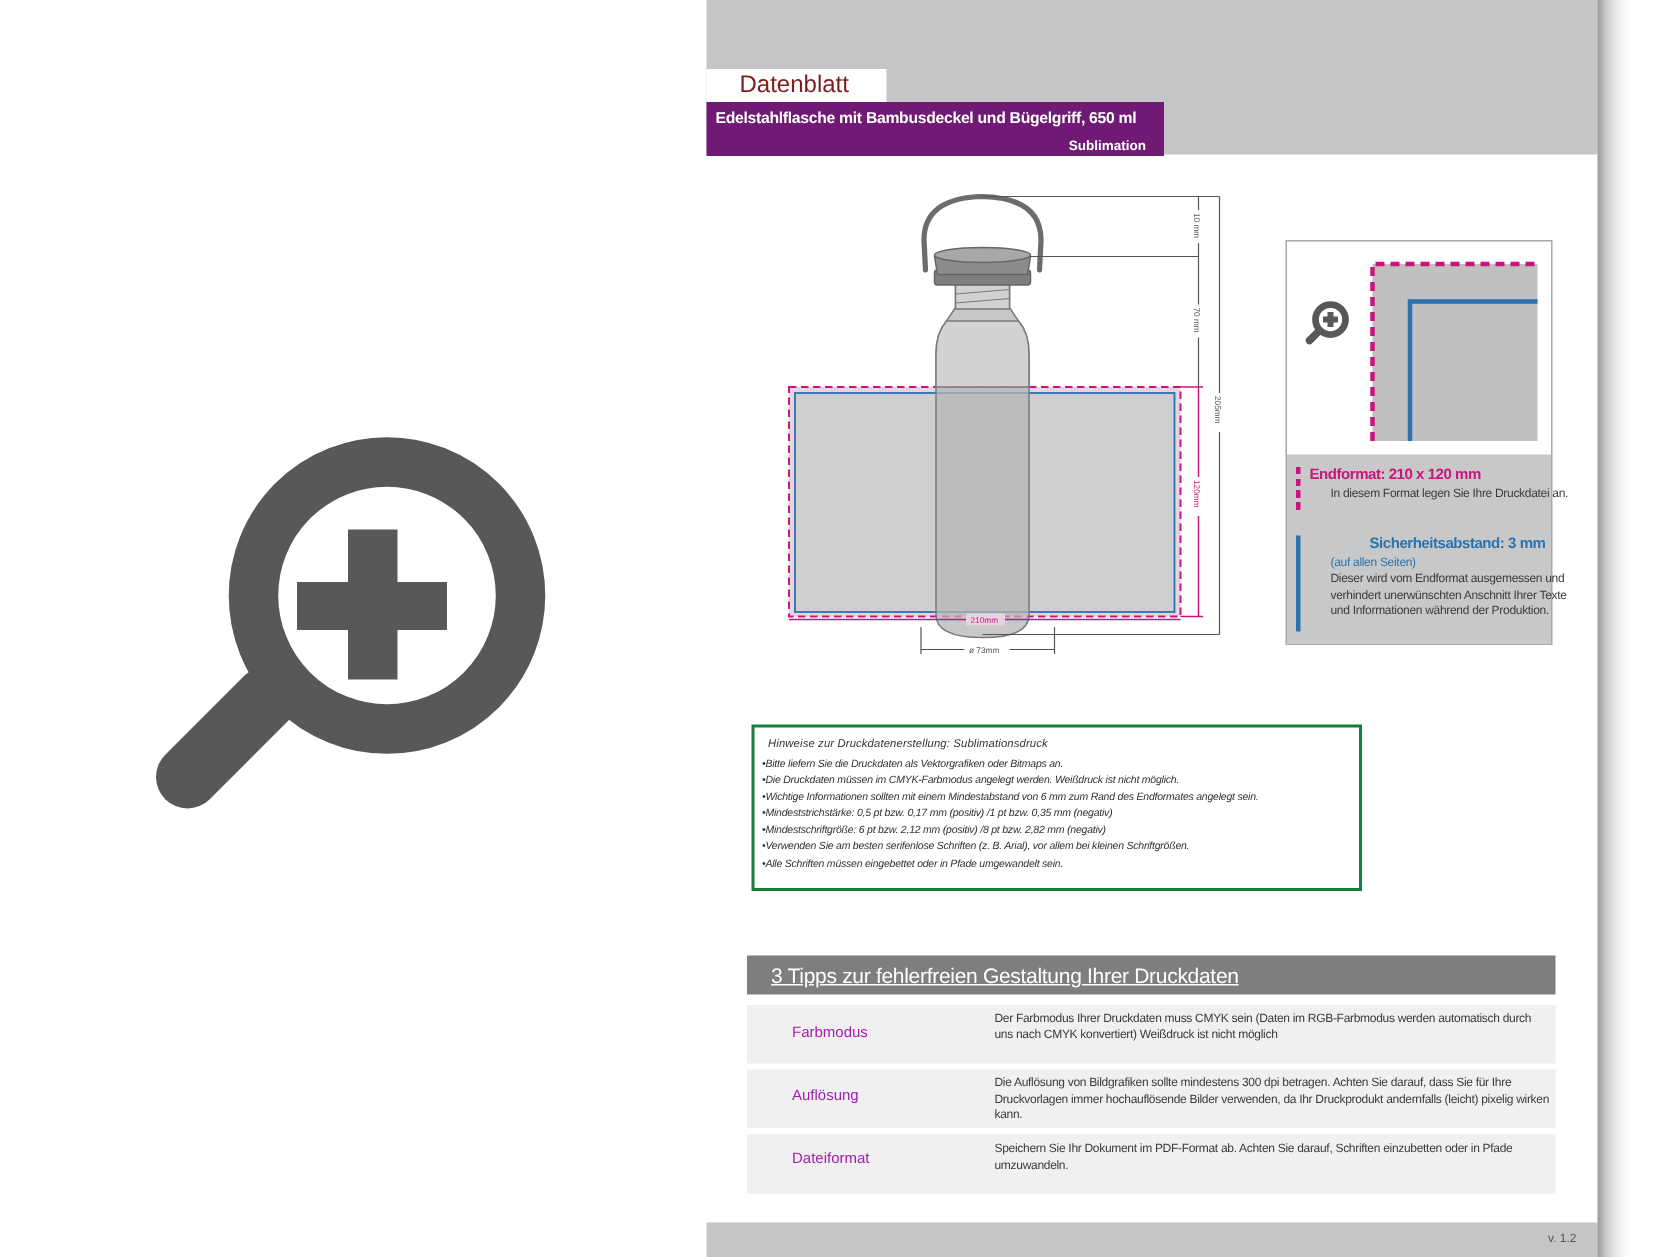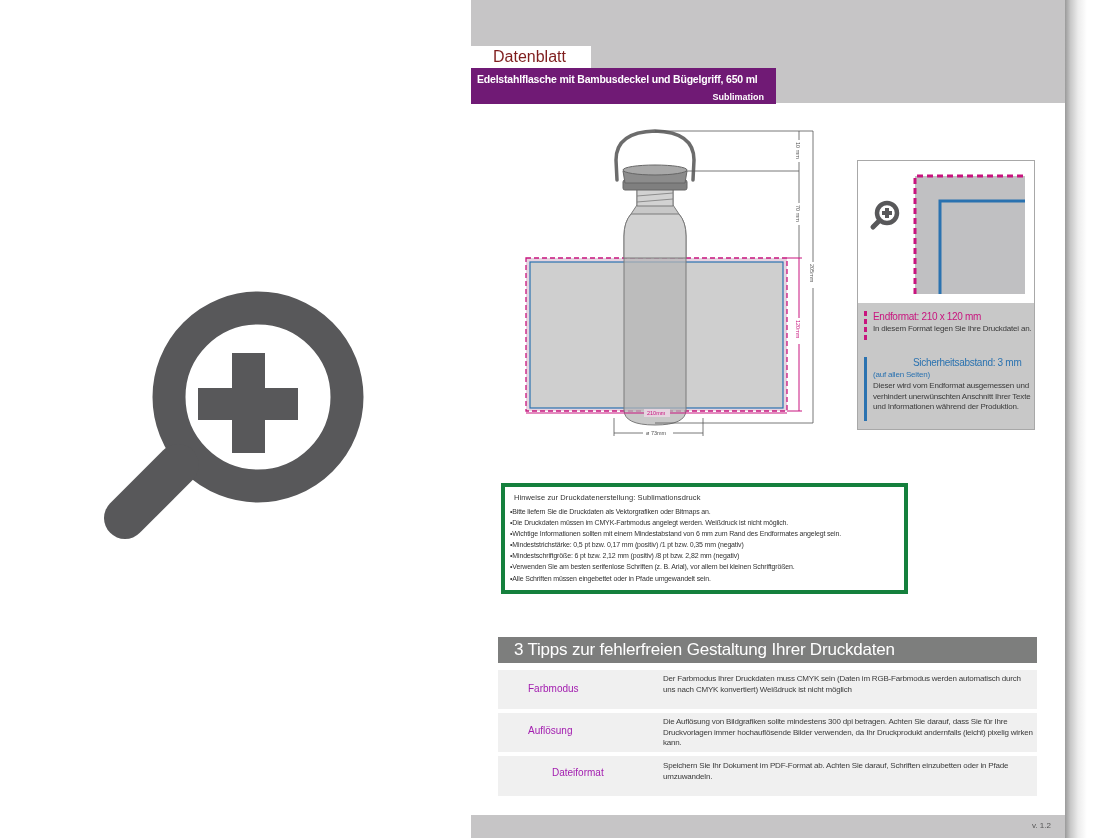--- a/index.html
+++ b/index.html
@@ -35,34 +35,34 @@
   .legend-box {
     position:absolute; left:386px; top:160px; width:178px; height:270px;
     border:1px solid #a8a8a8; background:#ffffff; box-sizing:border-box;
   }
   .legend-preview { position:absolute; left:0; top:0; width:176px; height:140px; }
   .legend-text-area {
     position:absolute; left:0; top:142px; width:176px; height:126px; background:#c8c8c8;
   }
   .legend-item { position:absolute; left:6px; }
   .legend-bar { position:absolute; left:0; top:0; width:3px; }
-  .legend-title { position:absolute; left:9px; top:0; font-size:10px; font-weight:normal; white-space:nowrap; letter-spacing:-0.3px; }
-  .legend-desc { position:absolute; left:9px; font-size:8px; line-height:10.5px; color:#3a3a3a; width:165px; letter-spacing:-0.2px; }
+  .legend-title { position:absolute; left:9px; top:0; font-size:10px; font-weight:bold; white-space:nowrap; letter-spacing:-0.3px; }
+  .legend-desc { position:absolute; left:23px; font-size:8px; line-height:10.5px; color:#3a3a3a; width:165px; letter-spacing:-0.2px; }
 
   .hints-box {
     position:absolute; left:30px; top:483px; width:407px; height:111px;
-    border:4px solid #15803d; box-sizing:border-box; background:#ffffff;
+    border:2px solid #15803d; box-sizing:border-box; background:#ffffff;font-style:italic;
   }
   .hints-title { position:absolute; left:9px; top:6px; font-size:7.5px; color:#333; letter-spacing:0.1px; }
   .hints-list { position:absolute; left:5px; top:19px; margin:0; padding:0; list-style:none; }
   .hints-list li { font-size:7px; line-height:11.1px; color:#333; white-space:nowrap; letter-spacing:-0.15px; }
 
   .tips-header {
     position:absolute; left:27px; top:637px; width:539px; height:26px; background:#7d7e7d; color:#ffffff;
-    font-size:17px; line-height:26px; padding-left:16px; box-sizing:border-box; letter-spacing:-0.2px;
+    font-size:14px; line-height:26px; padding-left:16px; box-sizing:border-box; letter-spacing:-0.2px;text-decoration:underline;
   }
   .tip-row { position:absolute; left:27px; width:539px; background:#f0f0f0; }
   .tip-label { position:absolute; left:30px; font-size:10px; color:#a21caf; }
   .tip-text { position:absolute; left:165px; font-size:8px; line-height:10.5px; color:#3a3a3a; width:370px; letter-spacing:-0.2px; }
 
   .footer-band {
     position:absolute; left:0; top:815px; width:594px; height:23px; background:#c6c5c6;
   }
   .footer-version { position:absolute; right:14px; top:6px; font-size:8px; color:#555; }
   .dim-label { font-family:"Liberation Sans", sans-serif; }
@@ -177,21 +177,21 @@
 
   <div class="tip-row" style="top:670px; height:39px;">
     <div class="tip-label" style="top:13px;">Farbmodus</div>
     <div class="tip-text" style="top:4px;">Der Farbmodus Ihrer Druckdaten muss CMYK sein (Daten im RGB-Farbmodus werden automatisch durch uns nach CMYK konvertiert) Weißdruck ist nicht möglich</div>
   </div>
   <div class="tip-row" style="top:713px; height:39px;">
     <div class="tip-label" style="top:12px;">Auflösung</div>
     <div class="tip-text" style="top:4px;">Die Auflösung von Bildgrafiken sollte mindestens 300 dpi betragen. Achten Sie darauf, dass Sie für Ihre Druckvorlagen immer hochauflösende Bilder verwenden, da Ihr Druckprodukt andernfalls (leicht) pixelig wirken kann.</div>
   </div>
   <div class="tip-row" style="top:756px; height:40px;">
-    <div class="tip-label" style="top:11px;margin-left:24px;">Dateiformat</div>
+    <div class="tip-label" style="top:11px;">Dateiformat</div>
     <div class="tip-text" style="top:5px;">Speichern Sie Ihr Dokument im PDF-Format ab. Achten Sie darauf, Schriften einzubetten oder in Pfade umzuwandeln.</div>
   </div>
 
   <div class="footer-band">
     <span class="footer-version">v. 1.2</span>
   </div>
 </div>
 <div class="page-shadow"></div>
 
 </body></html>

